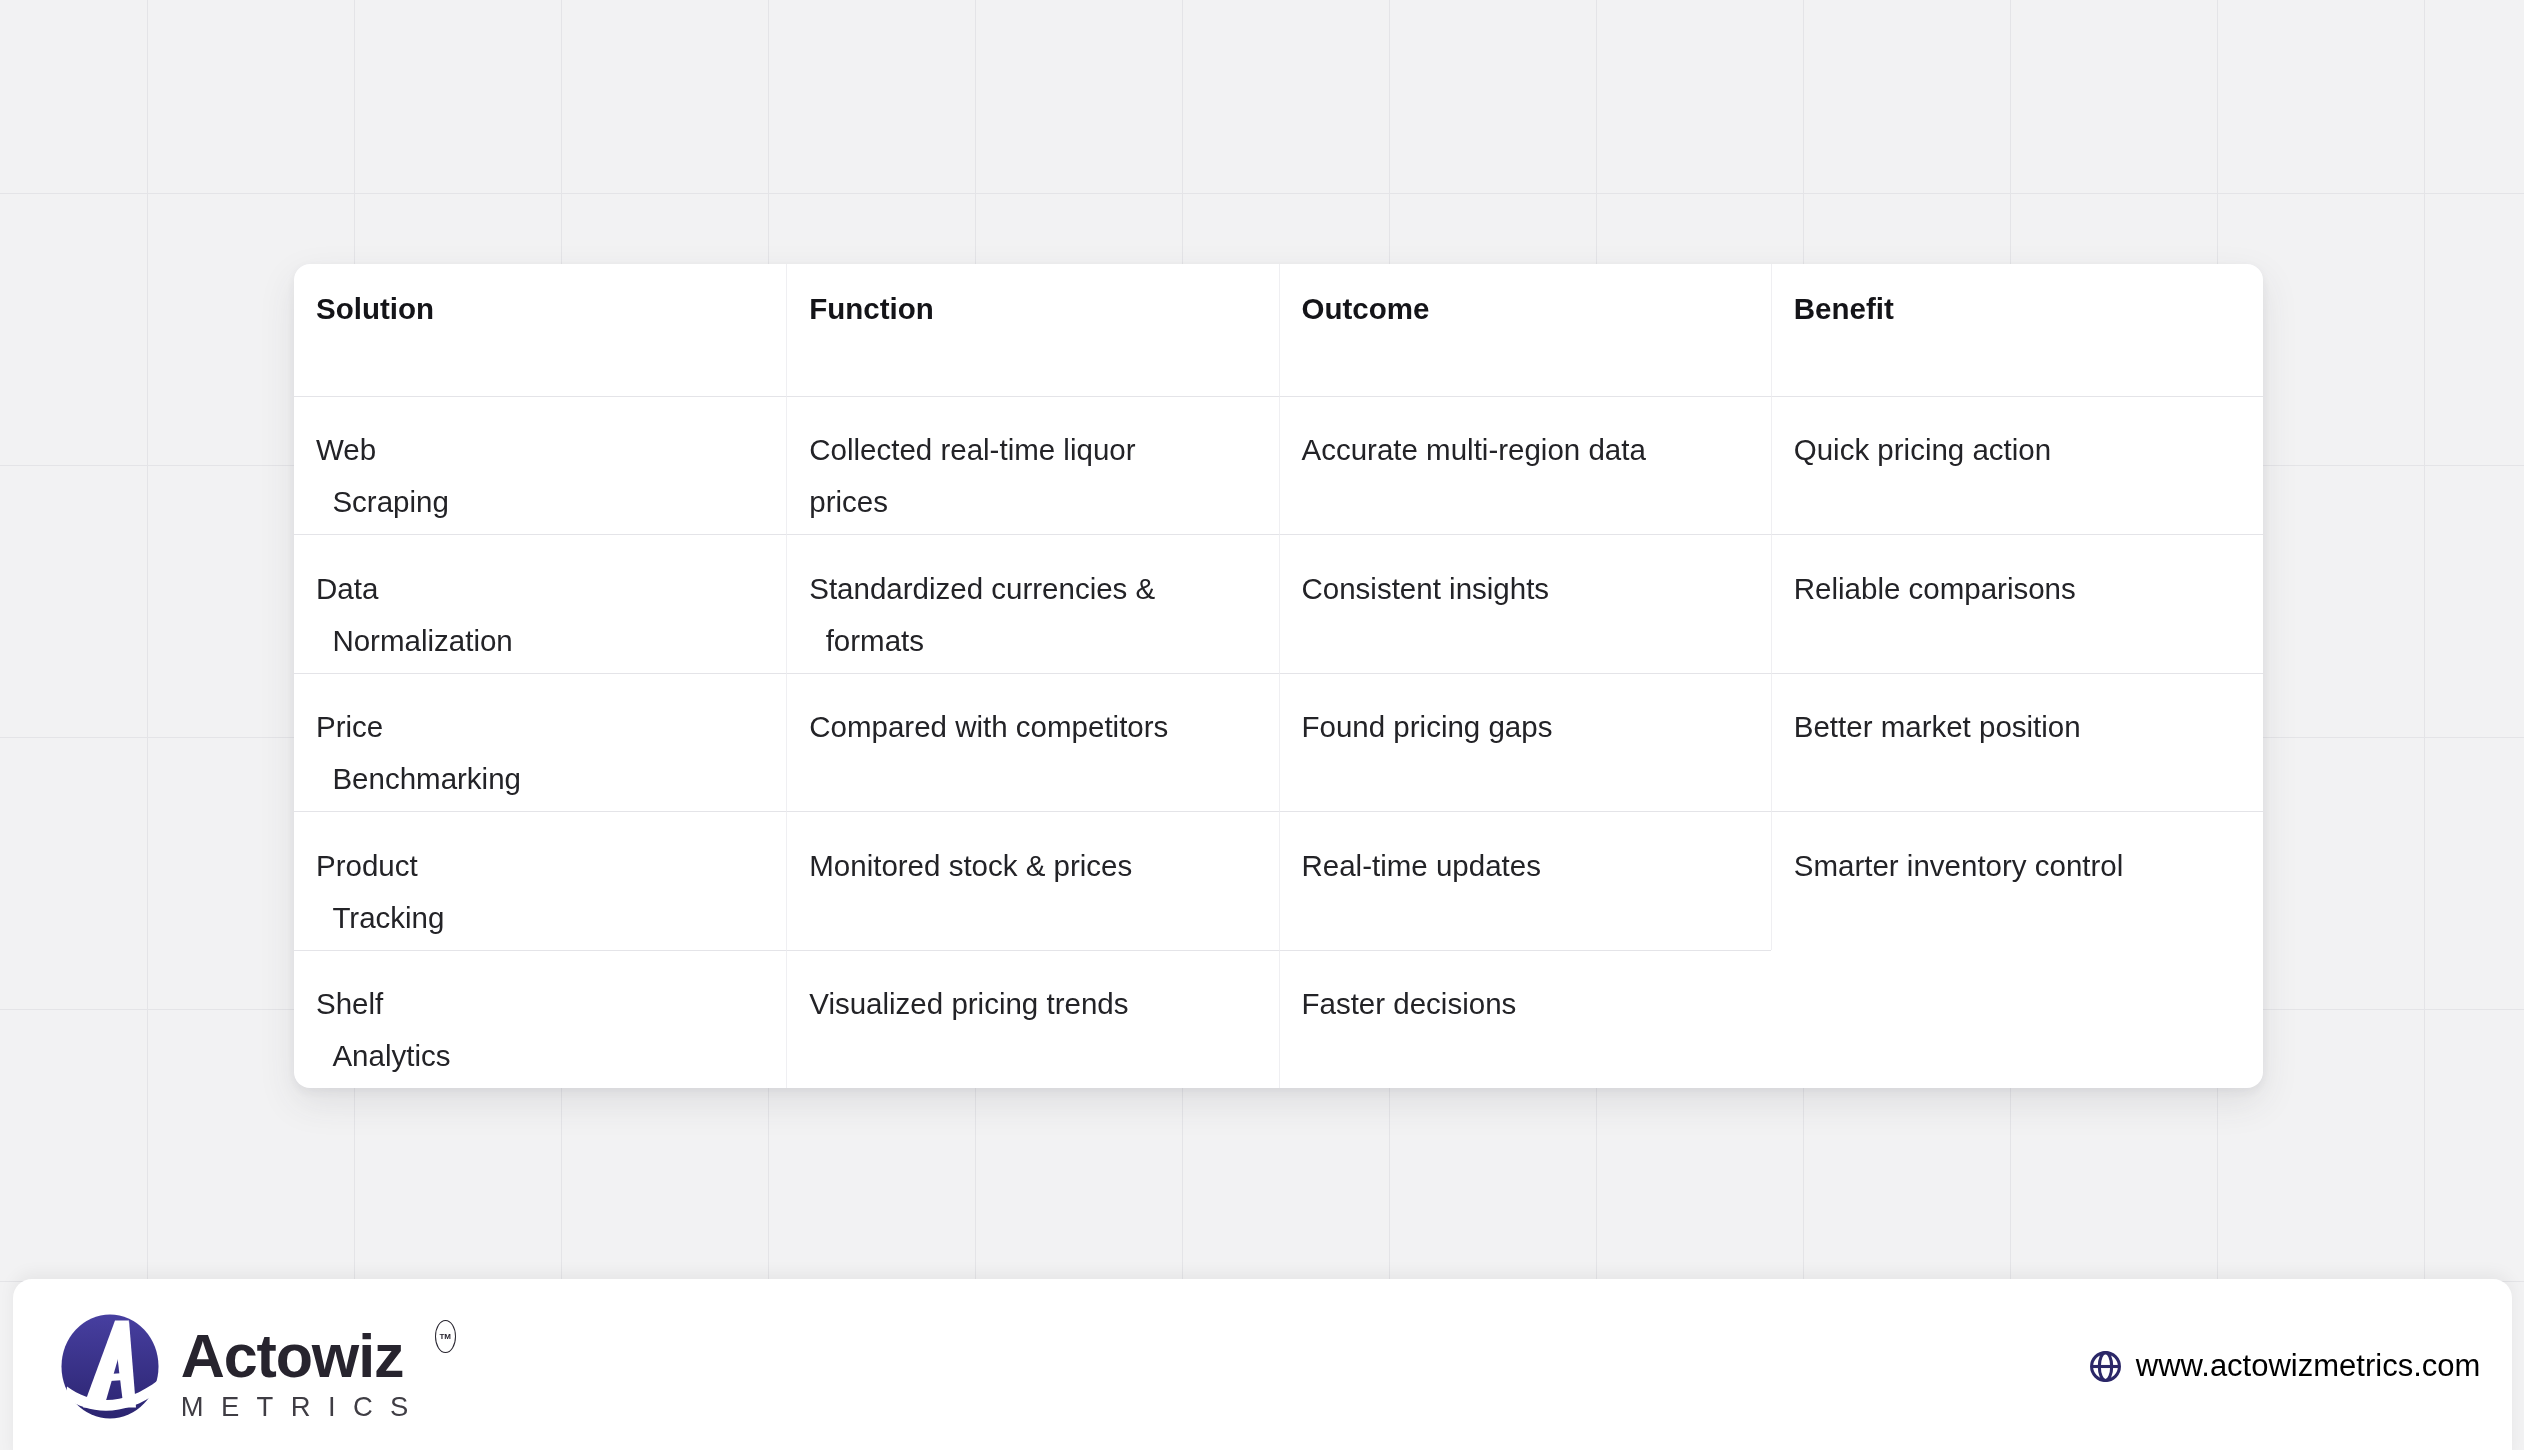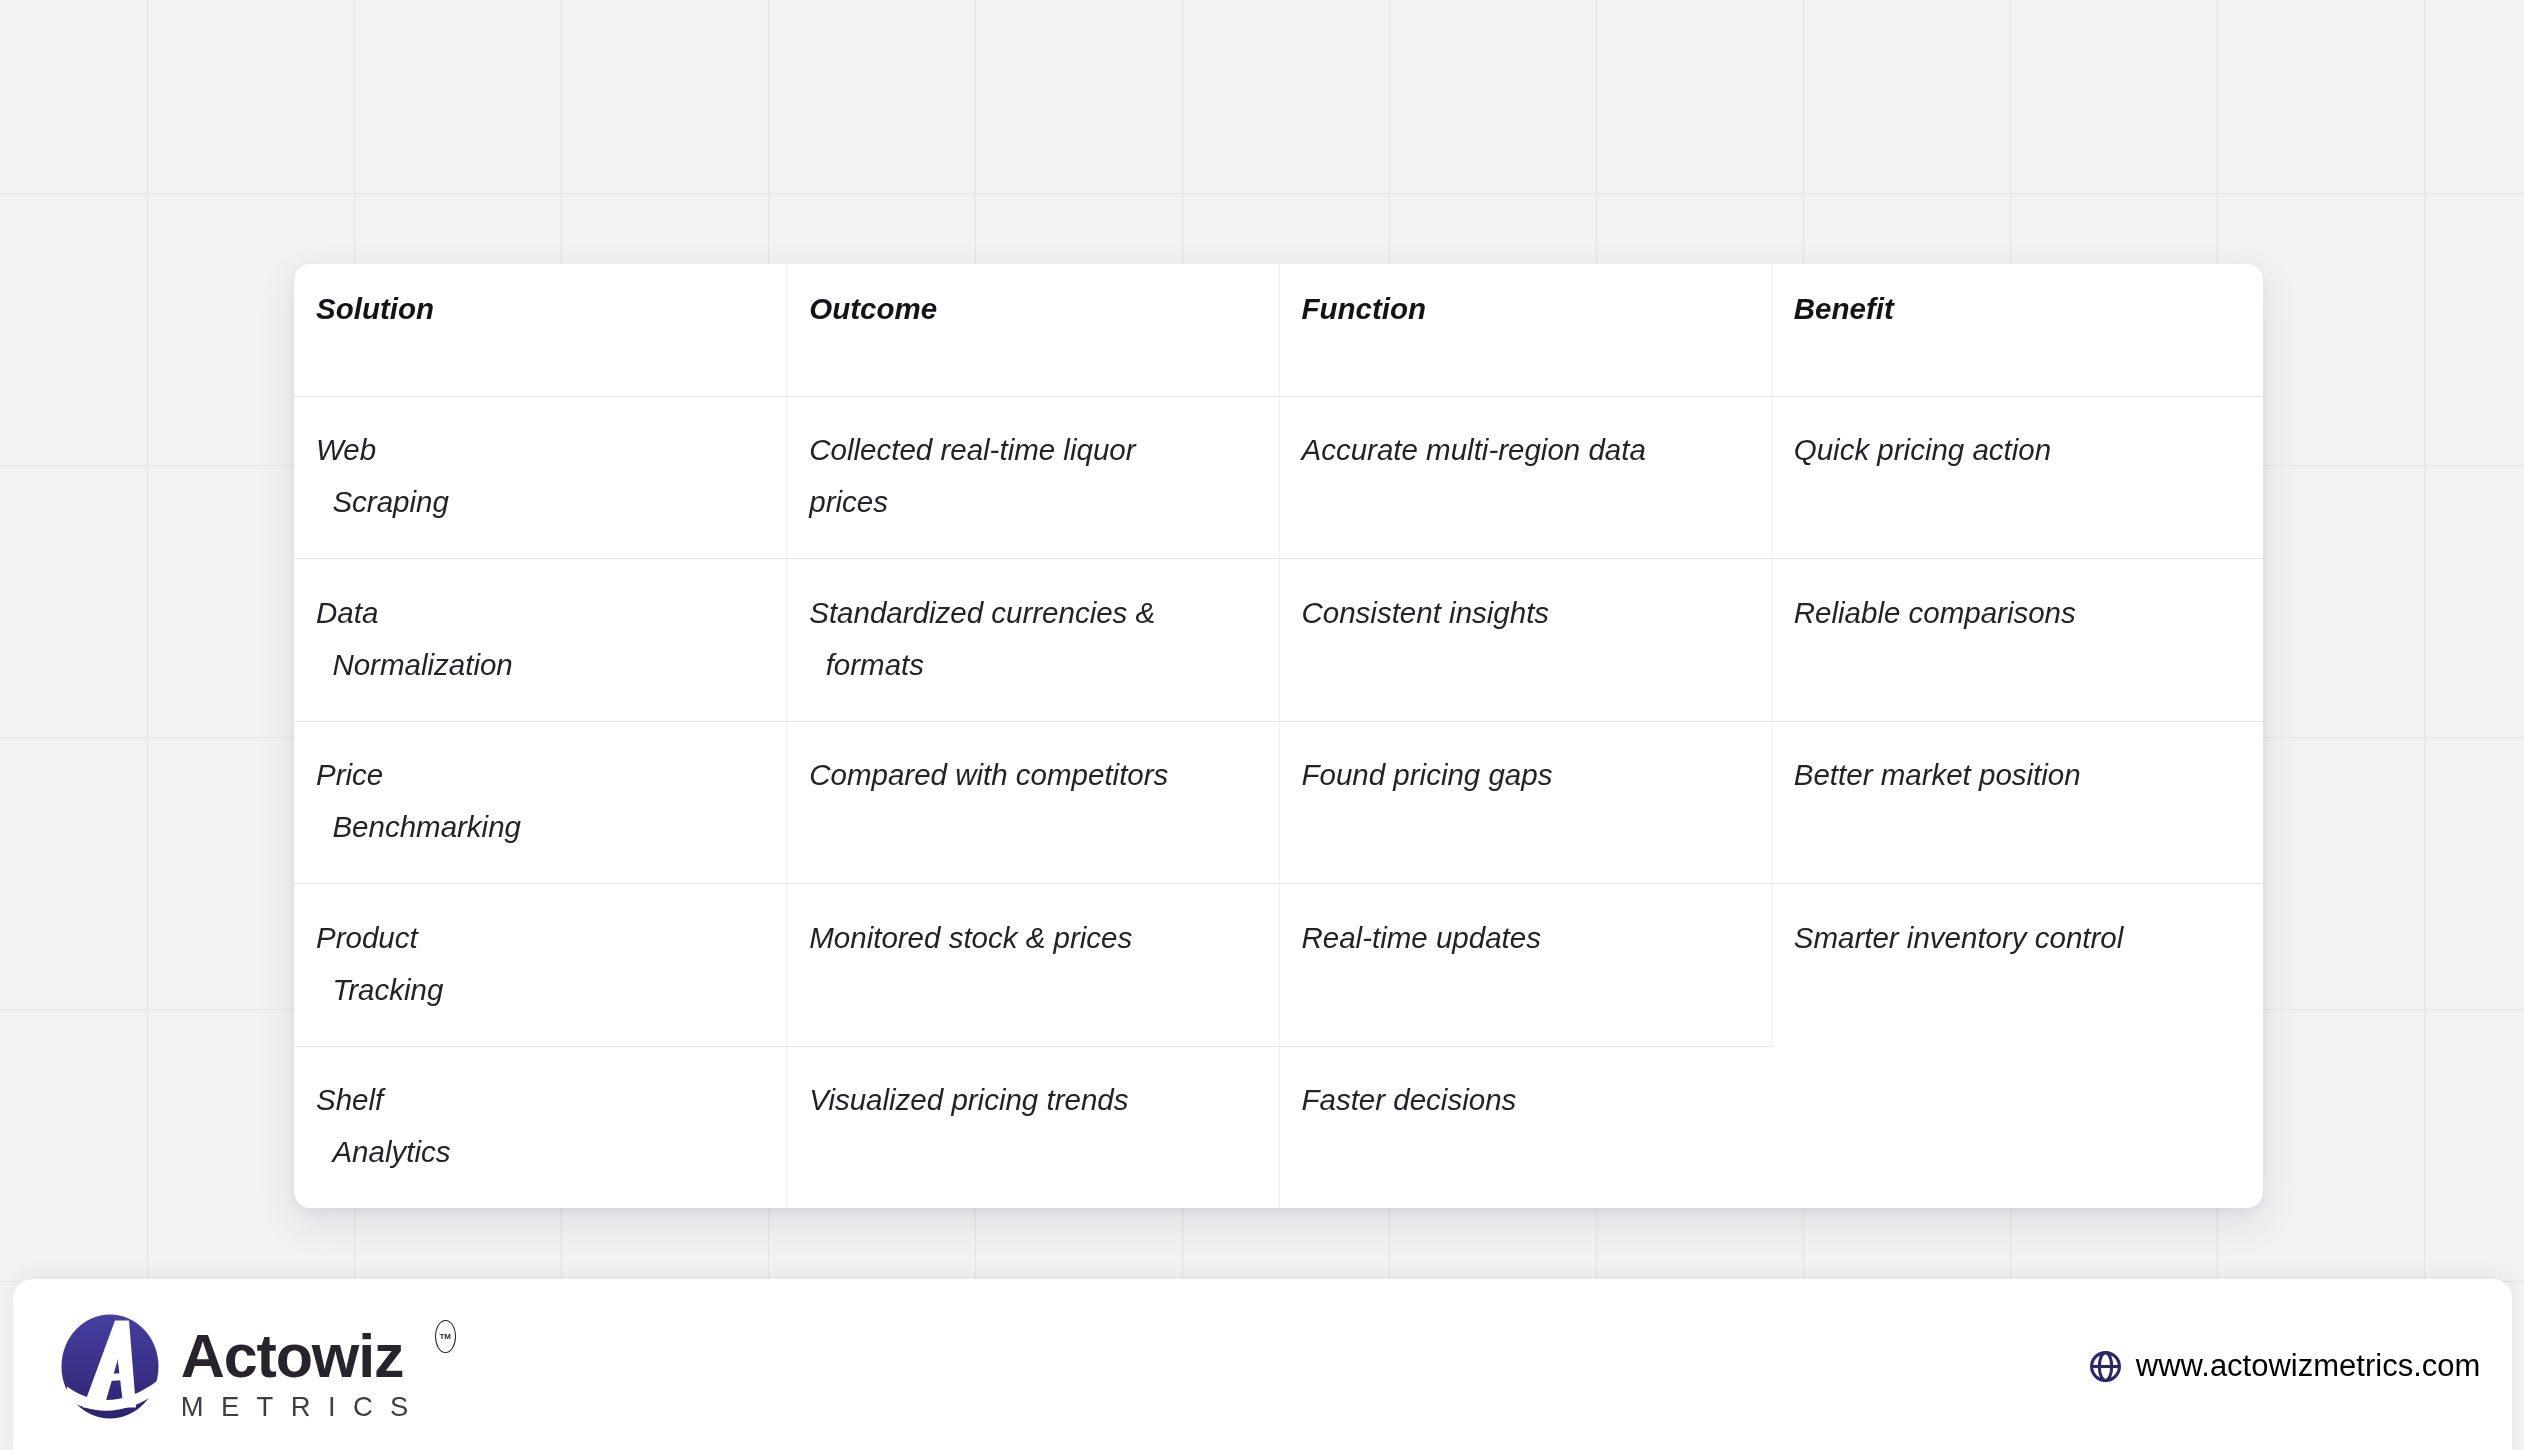--- a/index.html
+++ b/index.html
@@ -10,27 +10,26 @@
     background-image:
       linear-gradient(to right, #e4e4e7 1.1px, transparent 1.1px),
       linear-gradient(to bottom, #e4e4e7 1.1px, transparent 1.1px);
     background-size:207px 272px;
     background-position:147px 193px;
     position:relative;
   }
 
   
   .table-card {
-    position:absolute; left:294px; top:264px; width:1969px; height:944px;
+    position:absolute; left:294px; top:264px; width:1969px; height:824px;
     background:#ffffff; border-radius:16px; overflow:hidden;
     box-shadow:0 14.8px 37px rgba(55,55,70,0.10), 0 3.2px 8.4px rgba(55,55,70,0.06);
     display:grid;
     grid-template-columns:repeat(4,1fr);
     grid-template-rows:132px repeat(5,1fr);
-    font-style:italic;
   }
   .cell {
     padding:27.4px 23px 0 22px;
     font-size:29.5px; line-height:52px; color:#232327;
     white-space:pre-wrap;
     border-left:1.1px solid #efeff2;
     border-top:1.1px solid #e4e4e8;
   }
   .cell.first-col { border-left:none; }
   .cell.header-cell {
@@ -66,22 +65,22 @@
   .contact-item { display:flex; align-items:center; gap:13.7px; text-decoration:none; }
   .contact-text { font-size:31px; font-weight:500; color:#000000; }
 
   .logo-orb { display:block; }
 </style>
 </head>
 <body>
 
 <div class="table-card">
   <div class="cell header-cell first-col">Solution</div>
+  <div class="cell header-cell">Function</div>
   <div class="cell header-cell">Outcome</div>
-  <div class="cell header-cell">Function</div>
   <div class="cell header-cell">Benefit</div>
 
   <div class="cell first-col">Web
   Scraping</div>
   <div class="cell">Collected real-time liquor
 prices</div>
   <div class="cell">Accurate multi-region data</div>
   <div class="cell">Quick pricing action</div>
 
   <div class="cell first-col">Data

